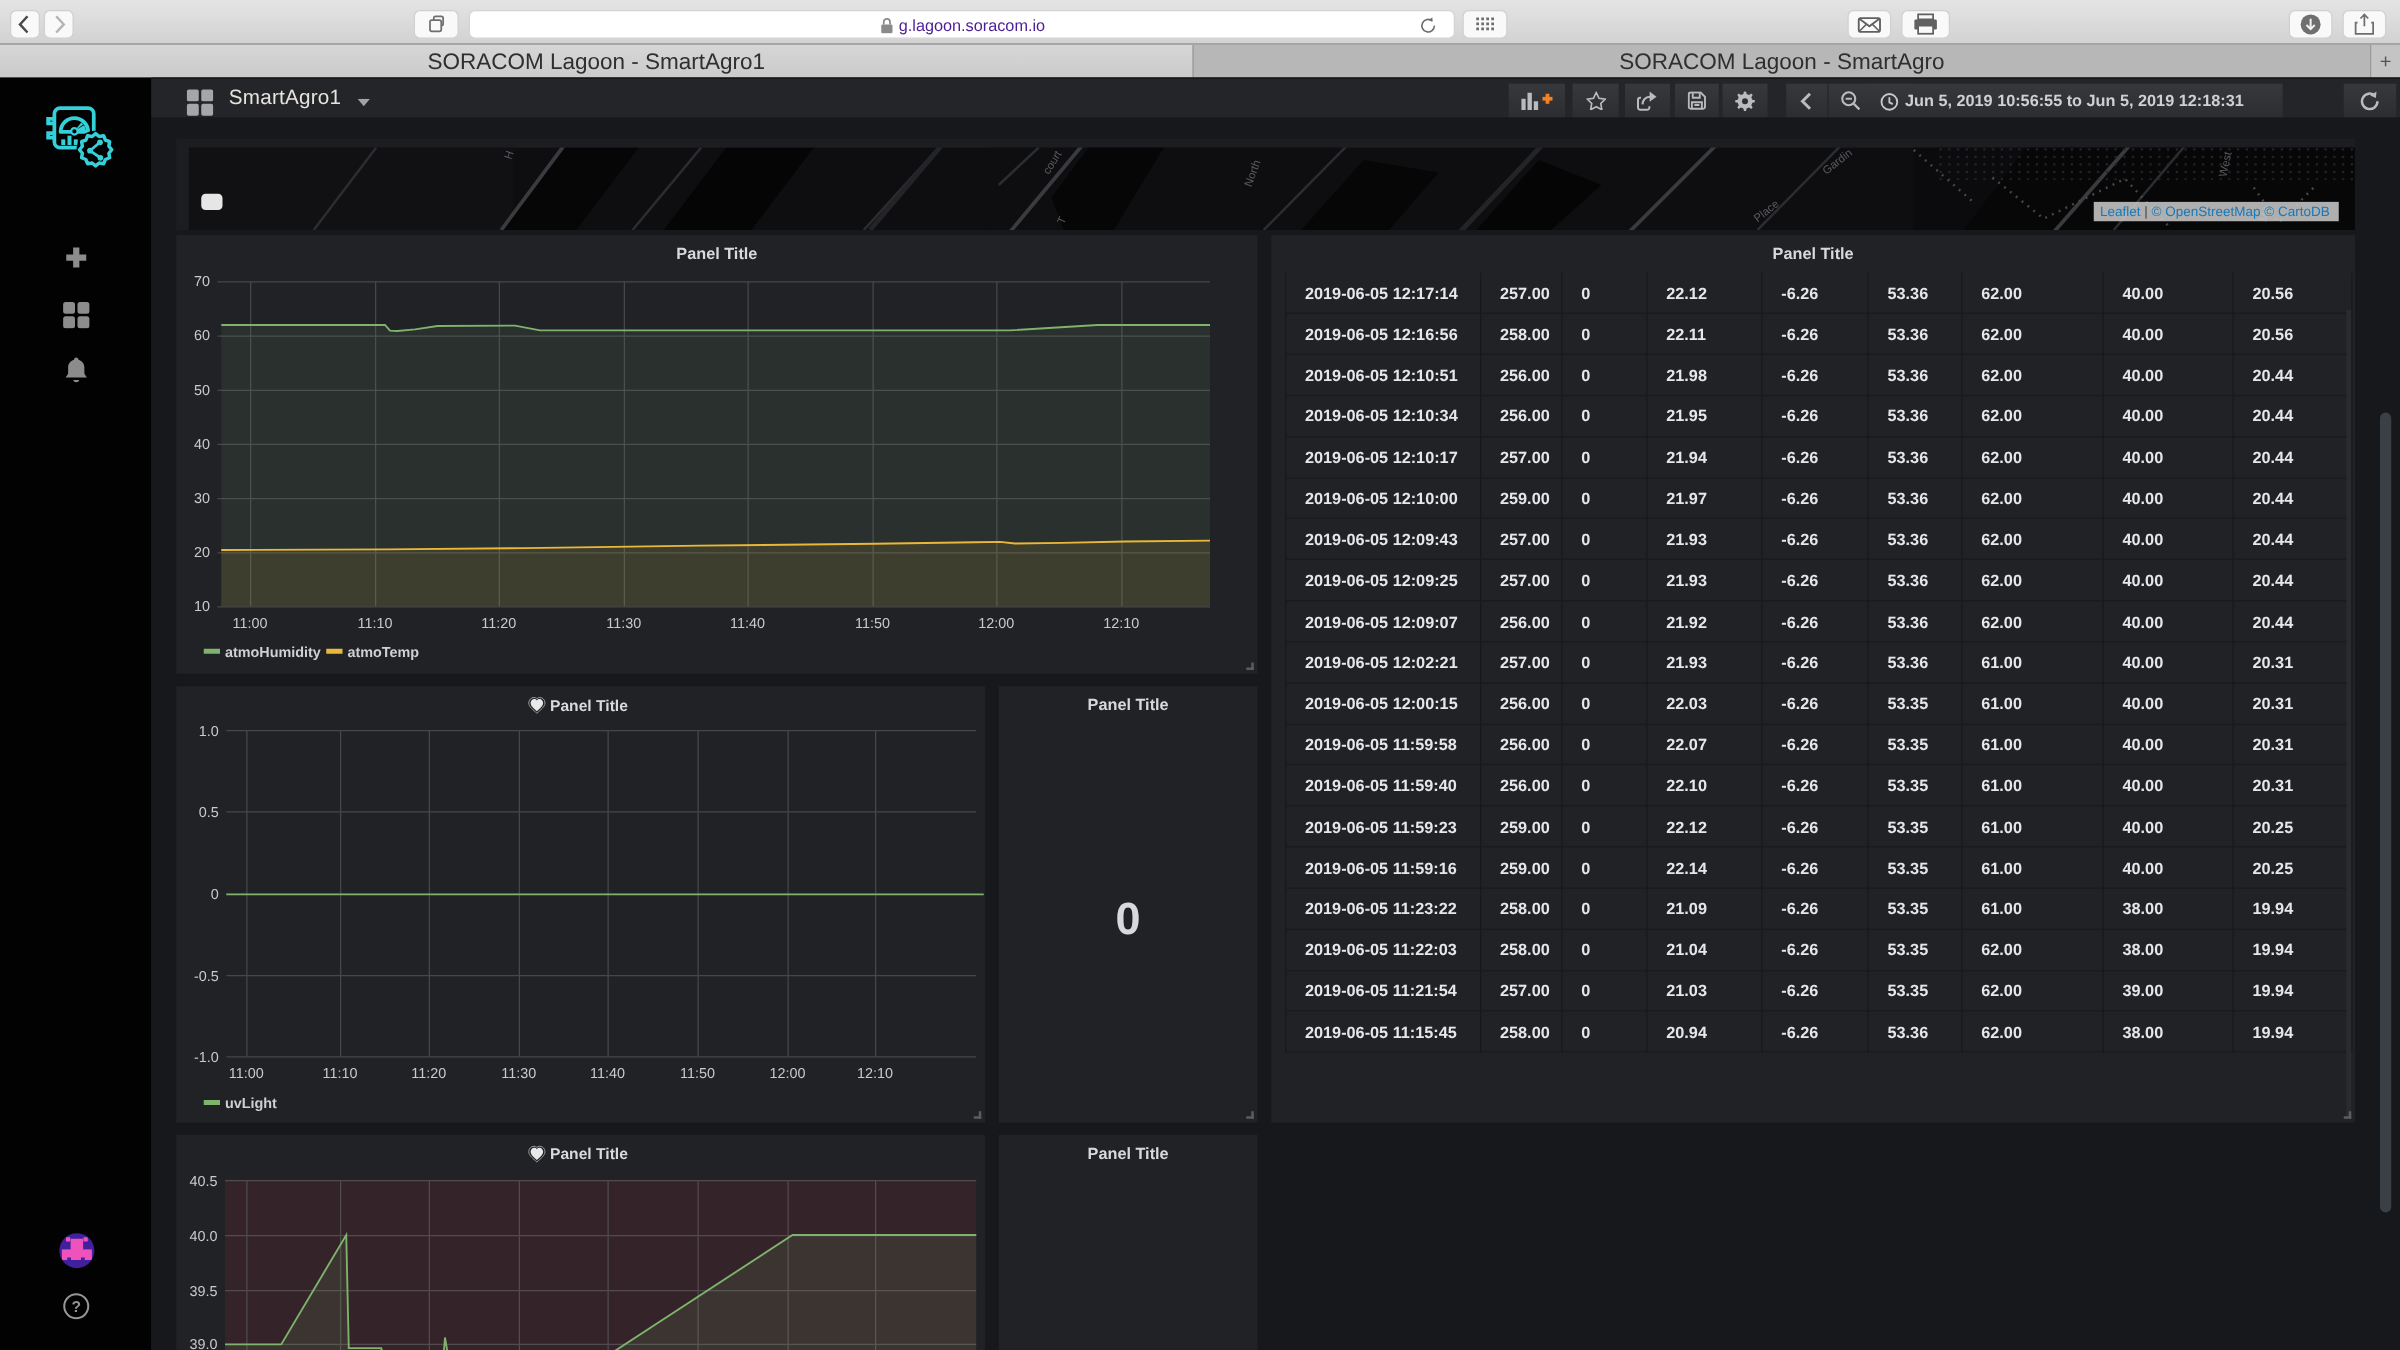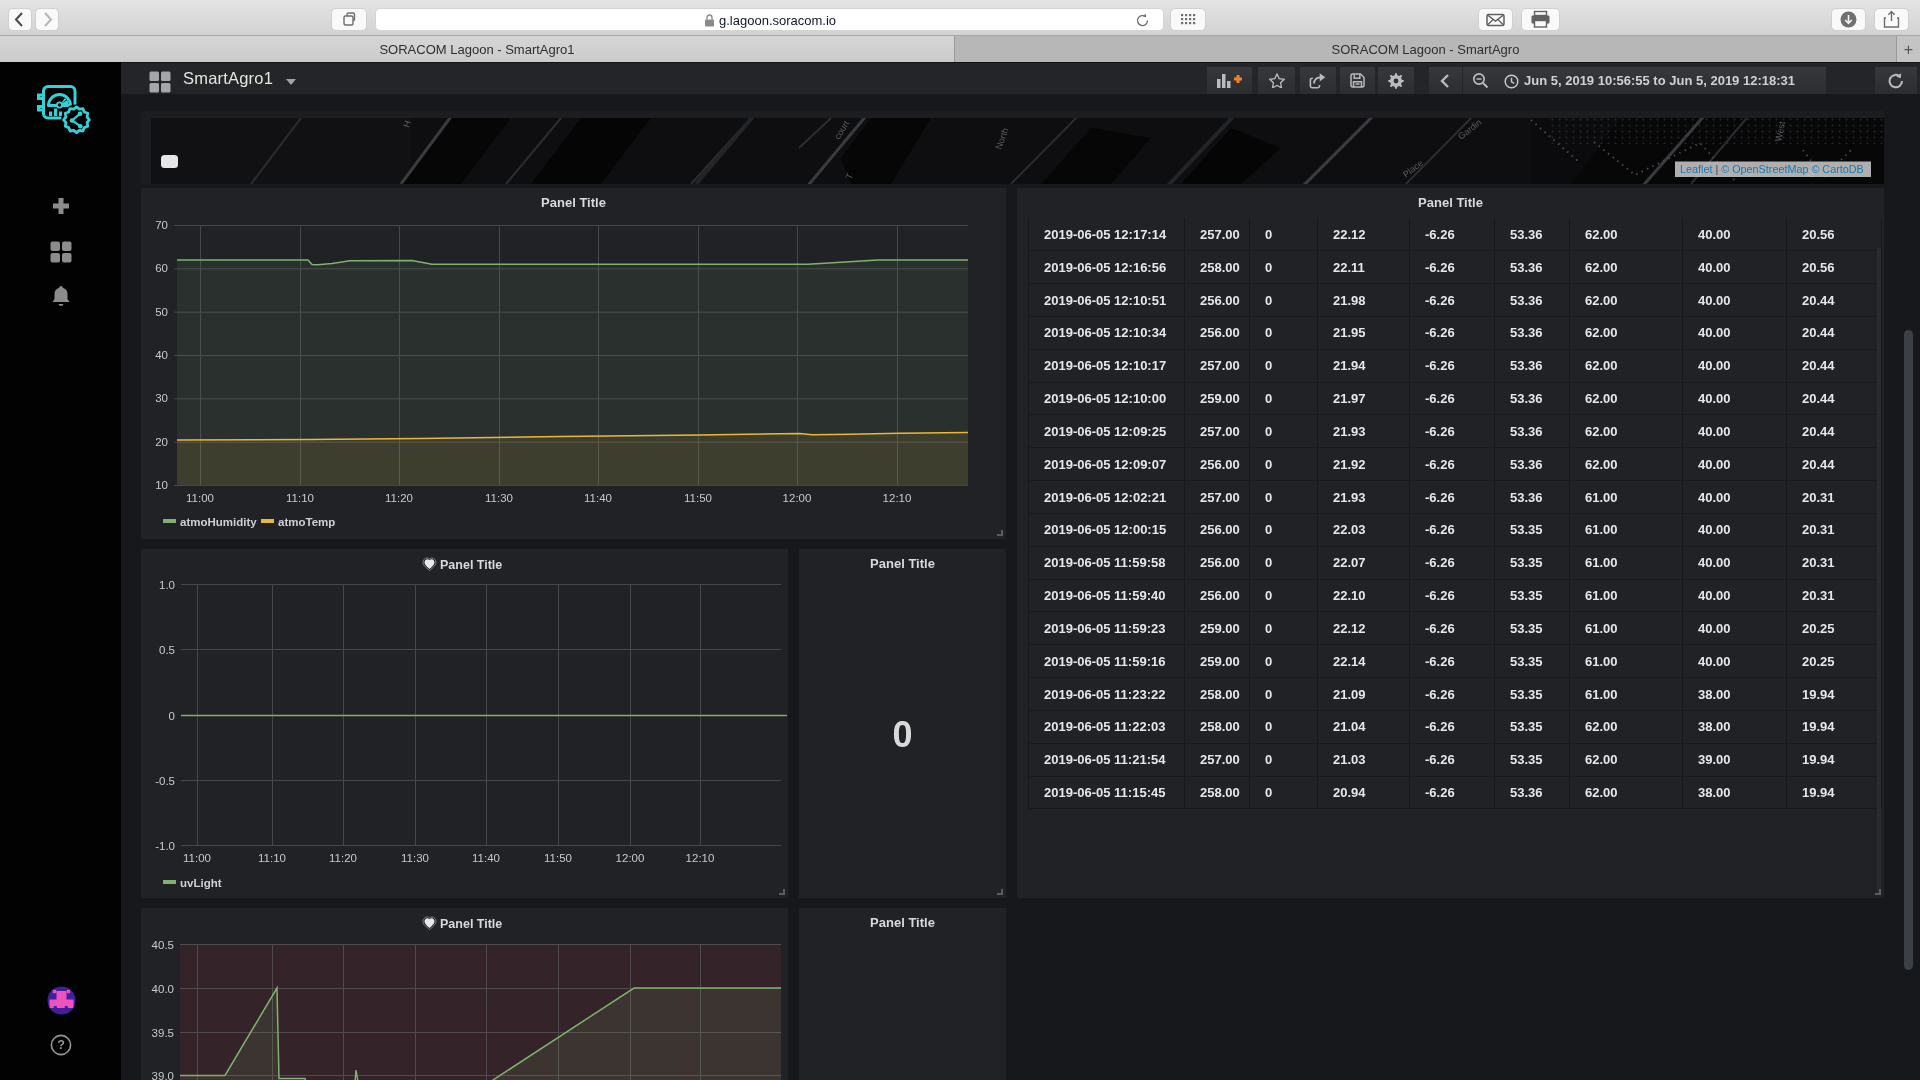--- a/index.html
+++ b/index.html
@@ -8,21 +8,21 @@
   .abs { position:absolute; }
   
   #toolbar { position:absolute; left:0; top:0; width:1920px; height:36px;
     background:linear-gradient(#e4e4e4,#d2d2d2); border-bottom:1px solid #a6a6a6; }
   .tbtn { position:absolute; top:8px; height:23px; background:#f9f9f9;
     border:1px solid #d0d0d0; border-radius:5px; }
   #addr { position:absolute; left:375px; top:8px; width:789px; height:23px;
     background:#ffffff; border:1px solid #d4d4d4; border-radius:5px; }
   #tabbar { position:absolute; left:0; top:36px; width:1920px; height:26px;
     background:#c2c2c2; }
-  .tab { position:absolute; top:0; height:26px; font-size:13px; color:#2f2f2f;
+  .tab { position:absolute; top:0; height:26px; font-size:18px; color:#2f2f2f;
     text-align:center; line-height:27px; }
   
   #sidebar { position:absolute; left:0; top:62px; width:121px; height:1018px; background:#020203; }
   #navbar { position:absolute; left:121px; top:62px; width:1799px; height:32px; background:#232529; border-top:1px solid #121212; }
   .nbtn { position:absolute; top:4px; height:27px; background:linear-gradient(#37383c,#2c2d31); }
   #dash { position:absolute; left:121px; top:94px; width:1799px; height:986px; background:#17181b; }
   .panel { position:absolute; background:#212226; }
   .ptitle { position:absolute; width:100%; text-align:center; top:7px;
     font-size:13px; font-weight:bold; color:#d8d9da; }
   table.grid { border-collapse:collapse; table-layout:fixed; }
@@ -54,21 +54,21 @@
     <svg width="34" height="21" viewBox="0 0 34 21">
         <rect x="12" y="7" width="9" height="9" rx="1.5" fill="none" stroke="#6e6e6e" stroke-width="1.4"></rect>
         <path d="M15 7 V5.5 a1.5 1.5 0 0 1 1.5 -1.5 H21 a1.5 1.5 0 0 1 1.5 1.5 V10 a1.5 1.5 0 0 1 -1.5 1.5 H21" fill="none" stroke="#6e6e6e" stroke-width="1.4"></path>
       </svg>
   </div>
   <div id="addr">
     <svg class="abs" style="left:328px; top:5px;" width="11" height="13" viewBox="0 0 11 13">
         <rect x="1" y="5.5" width="9" height="7" rx="1" fill="#8a8a8a"></rect>
         <path d="M3 5.5 V3.5 a2.5 2.5 0 0 1 5 0 V5.5" fill="none" stroke="#8a8a8a" stroke-width="1.4"></path>
       </svg>
-    <div class="abs" style="left:343px; top:0; height:22px; line-height:23px; font-size:13px; color:#0f172a;">g.lagoon.soracom.io</div>
+    <div class="abs" style="left:343px; top:0; height:22px; line-height:23px; font-size:13px; color:#4c1d95;">g.lagoon.soracom.io</div>
     <svg class="abs" style="right:13px; top:4px;" width="15" height="15" viewBox="0 0 15 15">
         <path d="M12.5 7.5 a5 5 0 1 1 -1.7 -3.7" fill="none" stroke="#6b6b6b" stroke-width="1.3"></path>
         <path d="M10.9 0.8 L11 4.1 L7.9 3.2 Z" fill="#6b6b6b"></path>
       </svg>
   </div>
   <div class="tbtn" style="left:1170px; width:36px;">
     <svg width="34" height="21" viewBox="0 0 34 21">
       <g fill="#6e6e6e">
         <rect x="10" y="5" width="2.2" height="2.2"></rect>
           <rect x="14" y="5" width="2.2" height="2.2"></rect>
@@ -462,20 +462,31 @@
               <td>259.00</td>
               <td>0</td>
               <td>21.97</td>
               <td>-6.26</td>
               <td>53.36</td>
               <td>62.00</td>
               <td>40.00</td>
               <td>20.44</td>
             </tr>
         <tr>
+              <td>2019-06-05 12:09:43</td>
+              <td>257.00</td>
+              <td>0</td>
+              <td>21.93</td>
+              <td>-6.26</td>
+              <td>53.36</td>
+              <td>62.00</td>
+              <td>40.00</td>
+              <td>20.44</td>
+            </tr>
+        <tr>
               <td>2019-06-05 12:09:25</td>
               <td>257.00</td>
               <td>0</td>
               <td>21.93</td>
               <td>-6.26</td>
               <td>53.36</td>
               <td>62.00</td>
               <td>40.00</td>
               <td>20.44</td>
             </tr>

